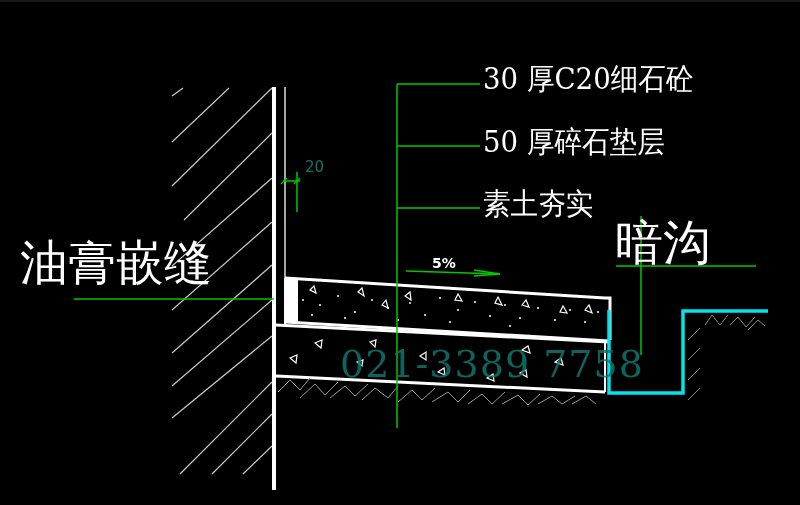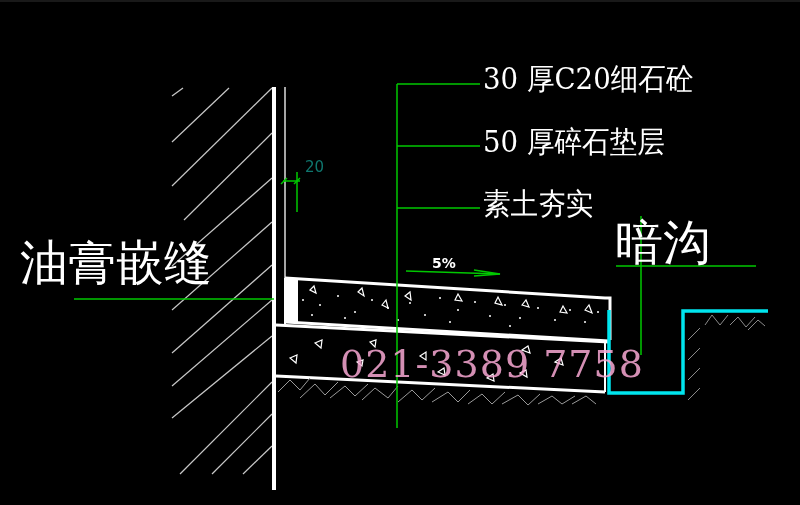--- a/index.html
+++ b/index.html
@@ -3,21 +3,21 @@
   <meta charset="utf-8">
   <style>
     html, body { margin: 0; padding: 0; background: #000; }
     body { width: 800px; height: 505px; overflow: hidden; position: relative; font-family: "DejaVu Sans", sans-serif; }
     #canvas { position: absolute; left: 0; top: 0; width: 800px; height: 505px; }
     .lbl { position: absolute; color: #ffffff; white-space: nowrap; font-family: "DejaVu Serif", serif; line-height: 1; }
     .lbl-layer { font-size: 30px; letter-spacing: 0px; transform: scaleX(0.92); transform-origin: left top; }
     .lbl-big { font-size: 48px; }
     .lbl-dim { color: #0f766e; font-size: 15px; font-family: "DejaVu Sans", sans-serif; }
     .lbl-slope { font-size: 14px; font-family: "DejaVu Sans", sans-serif; font-weight: bold; }
-    .watermark { color: #f9a8d4; font-size: 38px; font-family: "DejaVu Serif", serif; opacity: 0.85; letter-spacing: 1px; }
+    .watermark { color: #0f766e; font-size: 38px; font-family: "DejaVu Serif", serif; opacity: 0.85; letter-spacing: 1px; }
   </style>
 </head>
 <body>
 
 <svg id="canvas" viewBox="0 0 800 505" xmlns="http://www.w3.org/2000/svg">
   <rect x="0" y="0" width="800" height="505" fill="#000"></rect>
 
   <line x1="0" y1="1" x2="800" y2="1" stroke="#333" stroke-width="1"></line>
 
   <g stroke="#c8c8c8" stroke-width="1.2">

